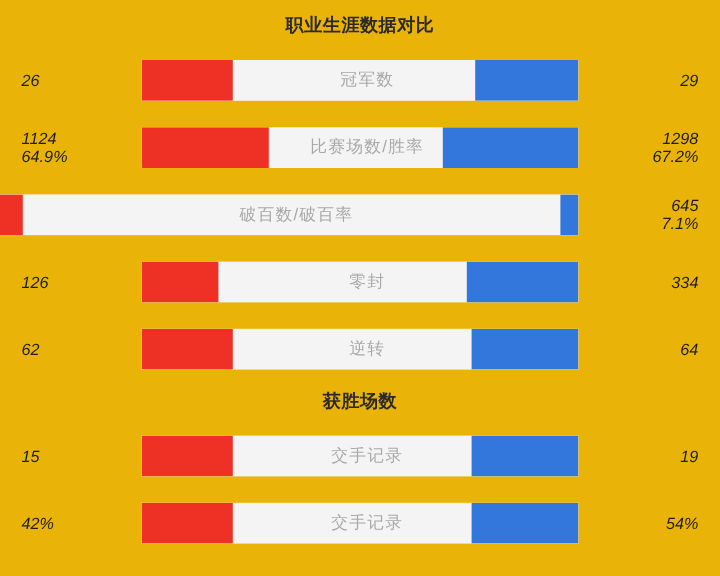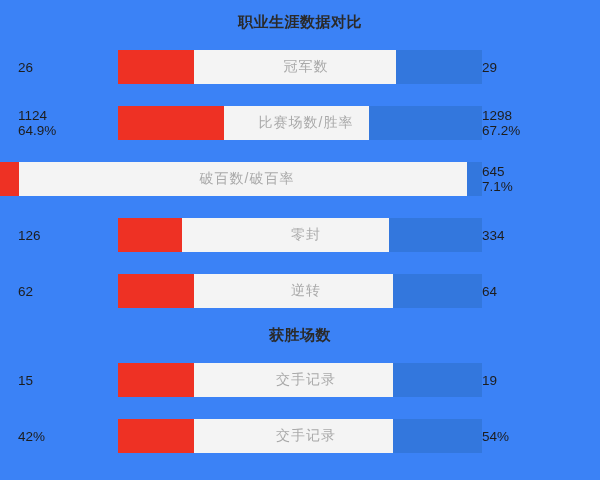--- a/index.html
+++ b/index.html
@@ -11,21 +11,21 @@
     width: 600px;
     height: 480px;
     font-family: "Liberation Sans", "DejaVu Sans", sans-serif;
     color: #222222;
     overflow: hidden;
   }
   .page {
     position: relative;
     width: 600px;
     height: 480px;
-    background: #3b82f6;
+    background: #eab308;
   }
 
   
   .section-title {
     text-align: center;
     font-size: 15px;
     font-weight: 700;
     color: #2a2a2a;
     letter-spacing: 0.5px;
     line-height: 1;
@@ -41,23 +41,24 @@
     margin-bottom: 16px;
   }
   .stat-row:last-child { margin-bottom: 0; }
 
   .side-value {
     flex: 0 0 118px;
     font-size: 13.5px;
     line-height: 15px;
     color: #1d1d1d;
     white-space: pre-line;
+    font-style: italic;
   }
   .side-value.left  { text-align: left;  padding-left: 18px;  box-sizing: border-box; }
-  .side-value.right { text-align: left; padding-right: 18px; box-sizing: border-box; }
+  .side-value.right { text-align: right; padding-right: 18px; box-sizing: border-box; }
 
   .bar-track {
     position: relative;
     flex: 1 1 auto;
     height: 34px;
     background: #f4f4f4;
     overflow: hidden;
   }
   .bar-fill {
     position: absolute;

